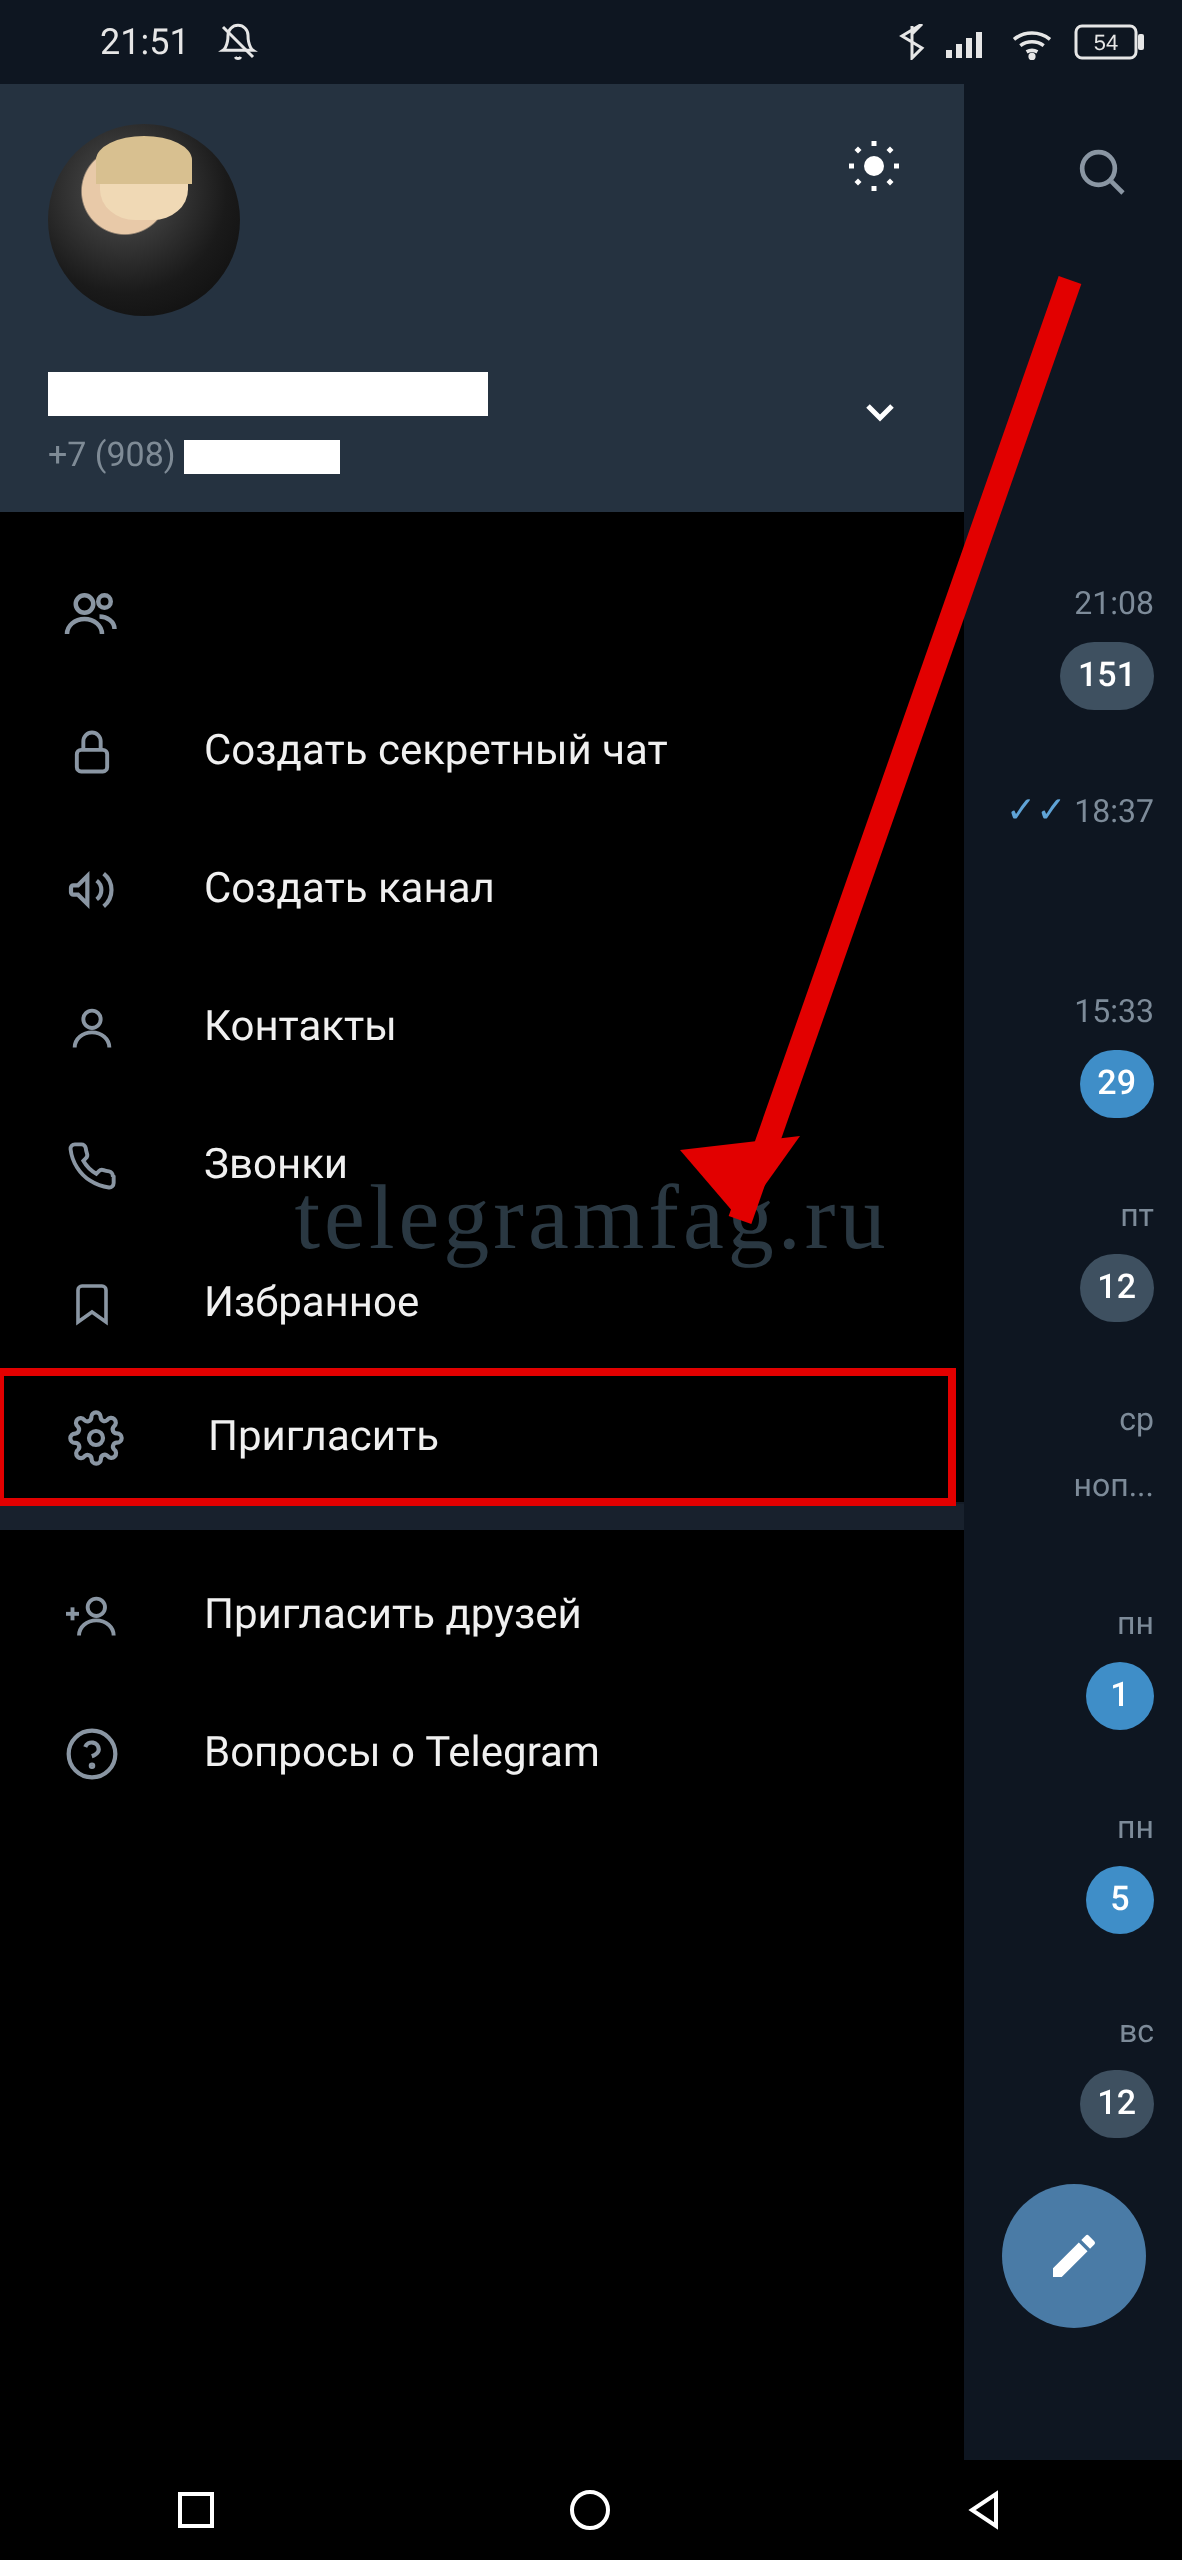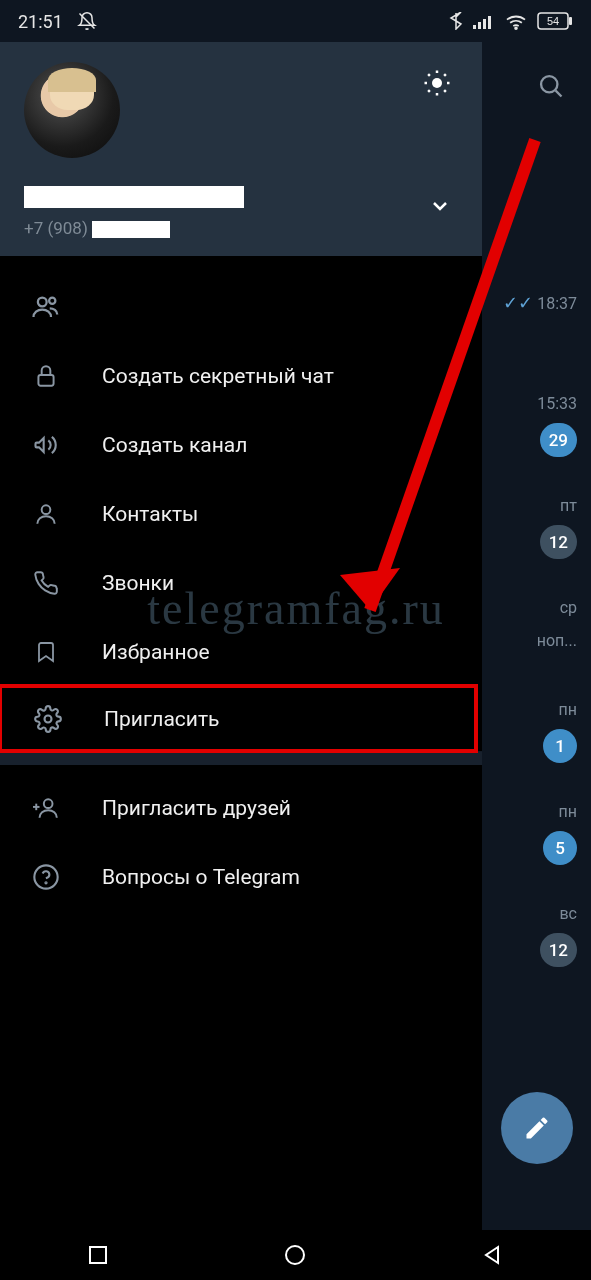--- a/index.html
+++ b/index.html
@@ -13,20 +13,21 @@
   overflow: hidden;
 }
 .statusbar {
   height: 42px;
   display: flex;
   align-items: center;
   justify-content: space-between;
   padding: 0 18px;
   font-size: 18px;
   color: #e6e6e6;
+  margin-left: 32px;
 }
 .statusbar .left { display: flex; align-items: center; gap: 14px; }
 .statusbar .right { display: flex; align-items: center; gap: 10px; text-align: center; }
 .drawer {
   position: absolute;
   top: 42px;
   left: 0;
   width: 482px;
   height: 1196px;
   background: #000000;
@@ -225,20 +226,24 @@
 <body>
 
 <div class="bg-chat">
   <div class="search-btn">
     <svg width="28" height="28" viewBox="0 0 24 24" fill="none" stroke="#8a96a3" stroke-width="2">
       <circle cx="10.5" cy="10.5" r="7"></circle>
         <line x1="21" y1="21" x2="16" y2="16"></line>
     </svg>
   </div>
   <div class="chat-col">
+    <div class="chat-row">
+      <div class="chat-time">21:08</div>
+      <span class="chat-badge badge-muted">151</span>
+    </div>
     <div class="chat-row">
       <div class="chat-time"><span class="read-ticks">✓✓</span> <span>18:37</span></div>
     </div>
     <div class="chat-row">
       <div class="chat-time">15:33</div>
       <span class="chat-badge badge-blue">29</span>
     </div>
     <div class="chat-row">
       <div class="chat-time">пт</div>
       <span class="chat-badge badge-muted">12</span>

